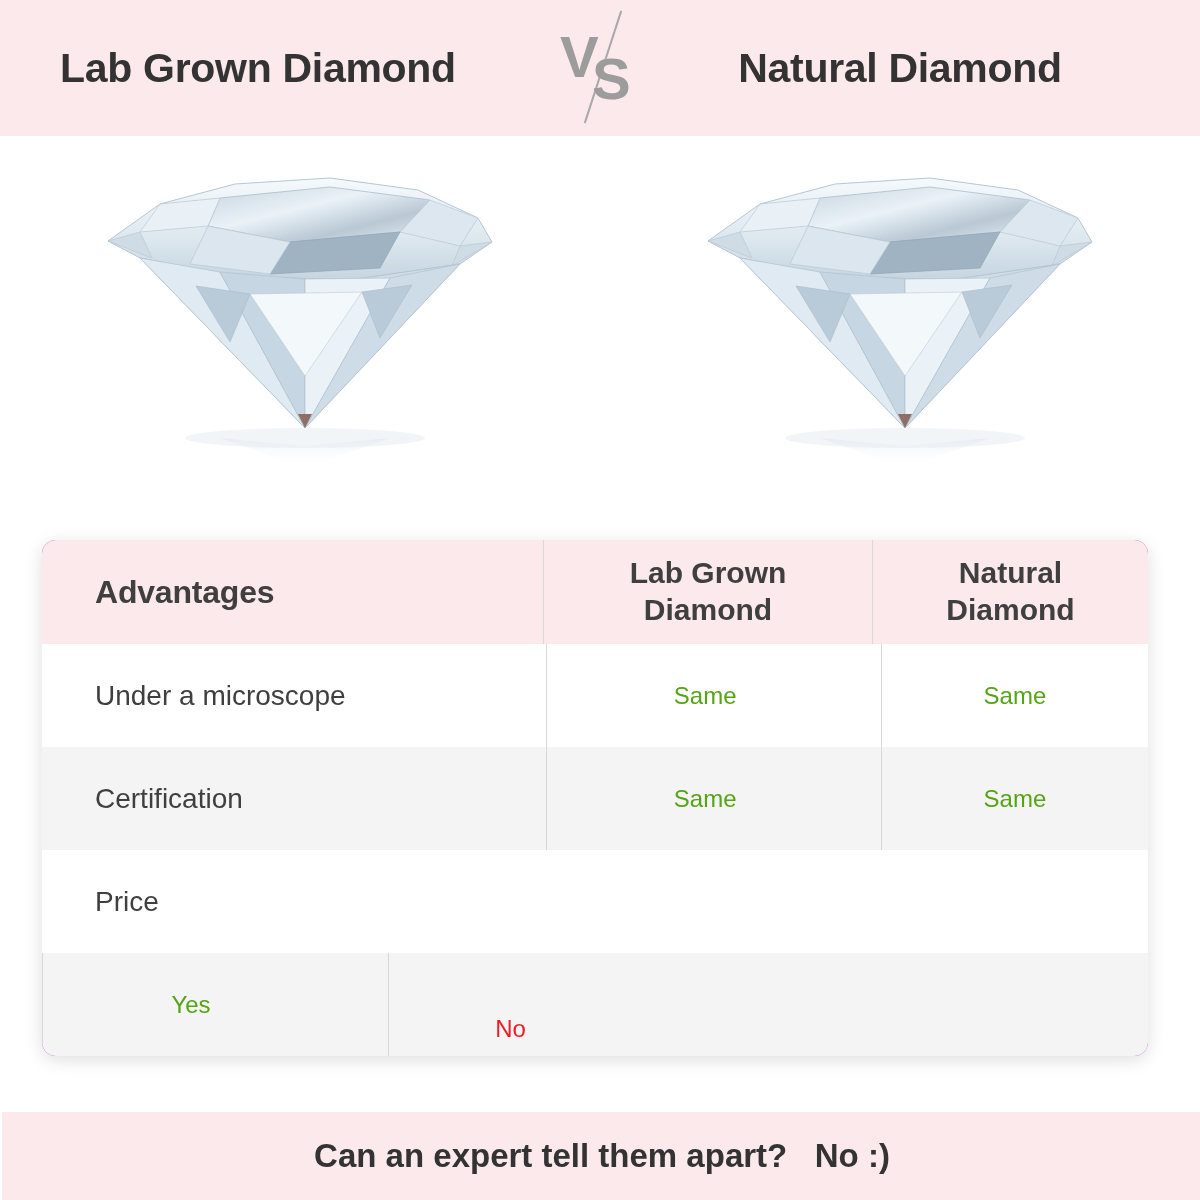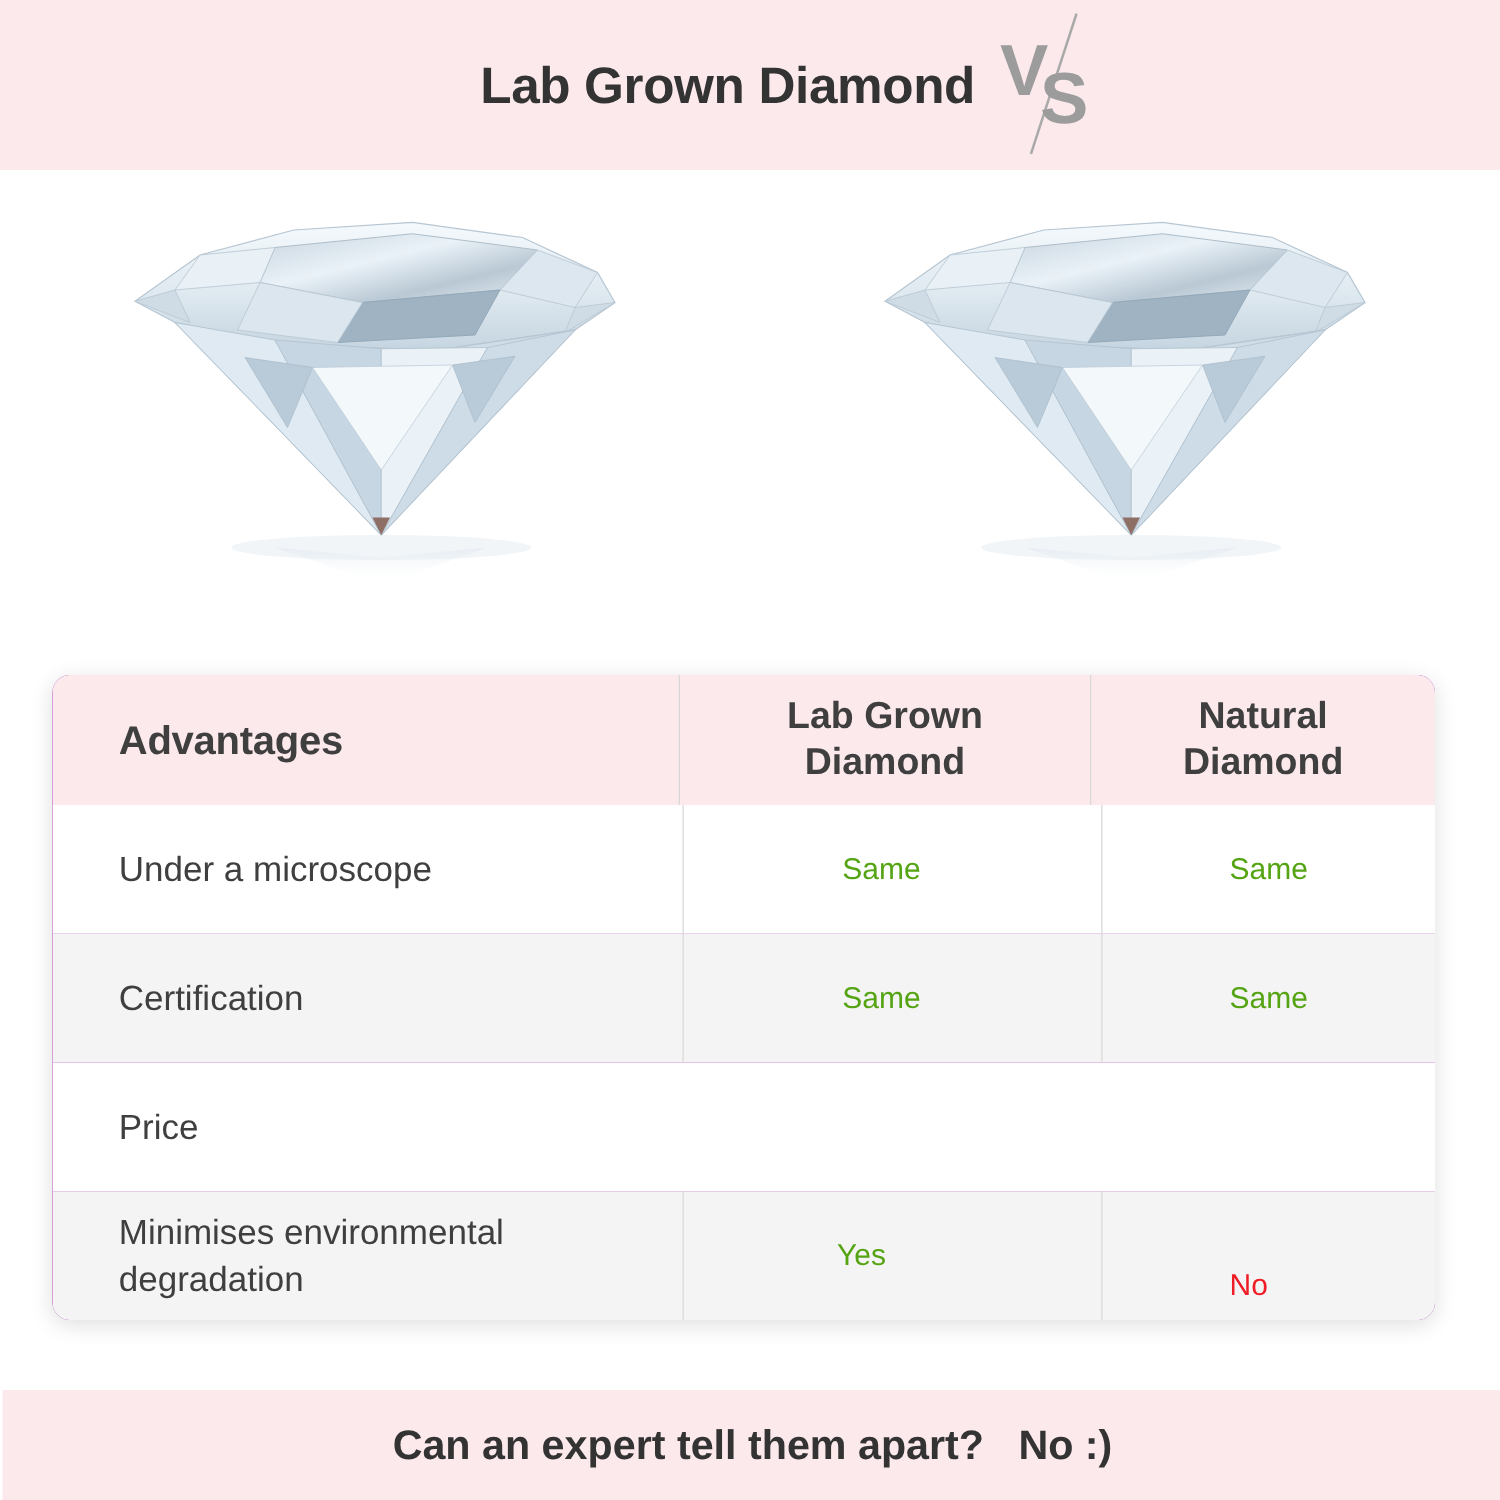--- a/index.html
+++ b/index.html
@@ -26,21 +26,21 @@
     position: relative;
     box-sizing: border-box;
   }
   .header-title {
     font-size: 41px;
     font-weight: bold;
     color: #333333;
     letter-spacing: -0.3px;
     white-space: nowrap;
   }
-  .header-left  { width: 480px; text-align: right; }
+  .header-left  { width: 480px; text-align: left; }
   .header-right { width: 480px; text-align: center; }
 
   .vs-wrap {
     width: 120px;
     height: 136px;
     position: relative;
     flex: none;
   }
   .vs-v, .vs-s {
     position: absolute;
@@ -178,20 +178,21 @@
 
 <div class="header-band">
   <div class="header-title header-left">Lab Grown Diamond</div>
 
   <div class="vs-wrap">
     <div class="vs-slash"></div>
     <div class="vs-v">V</div>
     <div class="vs-s">S</div>
   </div>
 
+  <div class="header-title header-right">Natural Diamond</div>
 </div>
 
 <div class="diamond-area">
 
   <div class="diamond-cell">
     <svg width="400" height="330" viewBox="0 0 400 330">
       <defs>
         <linearGradient id="crownL" x1="0" y1="0" x2="0" y2="1">
           <stop offset="0%" stop-color="#f4f9fc"></stop>
           <stop offset="55%" stop-color="#dfe9f0"></stop>
@@ -335,26 +336,20 @@
     </div>
   </div>
 
   <div class="t-row t-body-row">
     <div class="c1">
       <span class="row-label">Price</span>
     </div>
   </div>
 
   <div class="t-row t-body-row alt">
-    <div class="c1">
-      <span class="row-label">
-        <span>Minimises environmental</span><br>
-        <span>degradation</span>
-      </span>
-    </div>
     <div class="c2">
       <span class="val good val-off">Yes</span>
     </div>
     <div class="c3">
       <span class="val bad val-off">No</span>
     </div>
   </div>
 
 </div>
 

